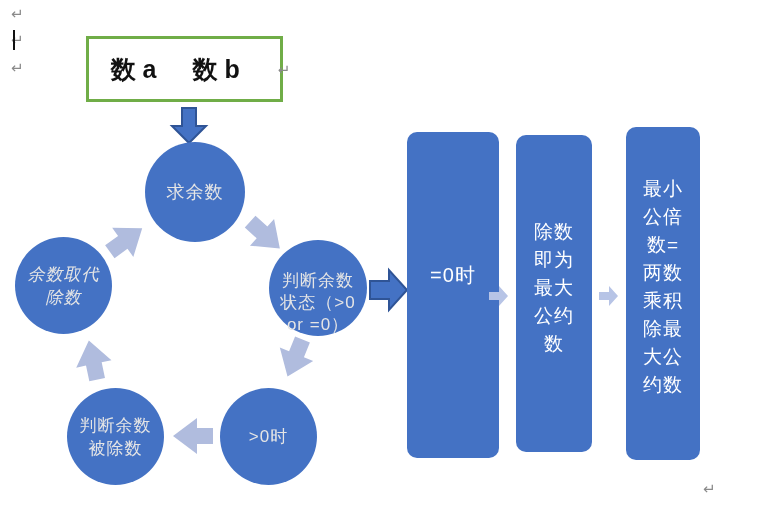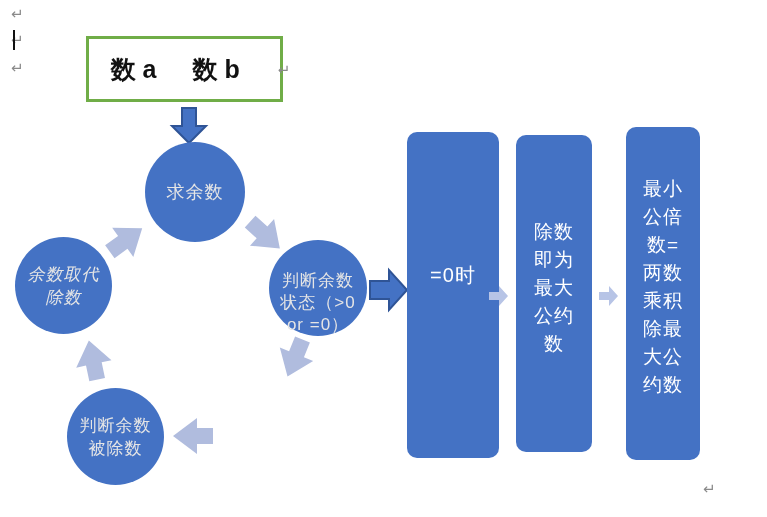--- a/index.html
+++ b/index.html
@@ -81,20 +81,23 @@
   </svg>
 
   <div class="abs circle c1">
     <span>求余数</span>
   </div>
   <div class="abs circle c2">
     <span>判断余数
 状态（&gt;0
 or =0）</span>
   </div>
+  <div class="abs circle c3">
+    <span>&gt;0时</span>
+  </div>
   <div class="abs circle c4">
     <span>判断余数
 被除数</span>
   </div>
   <div class="abs circle c5">
     <span>余数取代
 除数</span>
   </div>
 
   <svg class="abs" style="left:369px;top:268px;" width="39" height="44" viewBox="0 0 39 44">

